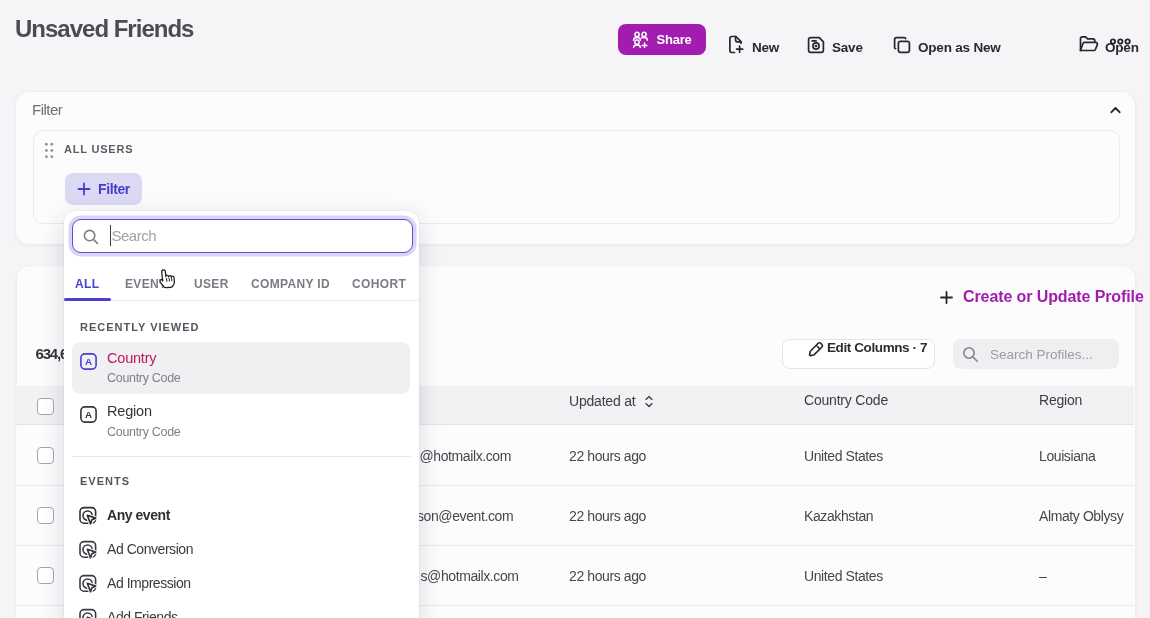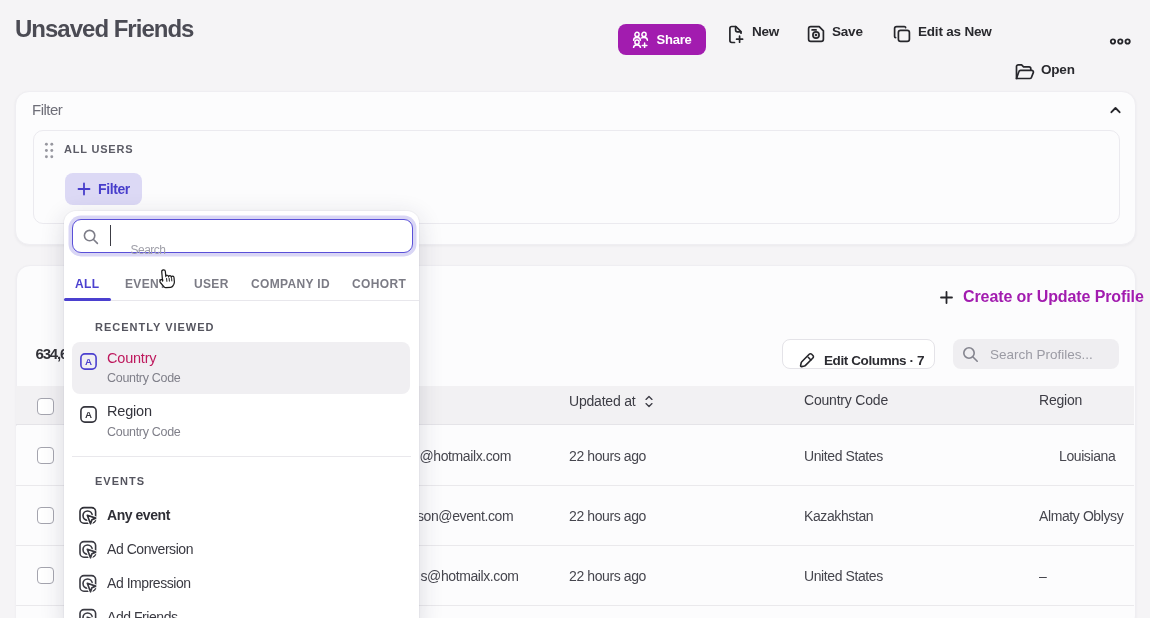--- a/index.html
+++ b/index.html
@@ -3,55 +3,55 @@
 <meta charset="utf-8">
 <style>
 * { margin:0; padding:0; box-sizing:border-box; }
 html,body { width:1150px; height:618px; overflow:hidden; }
 body { background:#f5f4f6; font-family:"Liberation Sans", sans-serif; position:relative; }
 .abs { position:absolute; }
 
 #title { left:15px; top:16.5px; font-size:24px; font-weight:700; color:#4b4b54; letter-spacing:-1px; line-height:1; }
 #share { left:618px; top:24px; width:88px; height:31px; background:#a21caf; border-radius:8px; display:flex; align-items:center; justify-content:center; gap:7px; }
 #share span { color:#fff; font-size:13px; font-weight:700; letter-spacing:-0.2px; }
-.hbtn { top:24px; height:31px; display:flex; align-items:flex-start; gap:6px; }
+.hbtn { top:24px; height:31px; display:flex; align-items:flex-end; gap:6px; }
 .hbtn span { font-size:13.5px; font-weight:700; color:#29292e; letter-spacing:-0.2px; white-space:nowrap; }
 
 #fcard { left:15px; top:91px; width:1121px; height:154px; background:#fcfcfd; border-radius:14px; box-shadow:0 1px 3px rgba(30,30,50,0.05); border:1px solid #efeef2; }
 #flabel { left:32px; top:102px; font-size:15px; color:#6e6e78; letter-spacing:-0.5px; line-height:1; }
 #fchev { left:1109.5px; top:105.5px; }
 #fbox { left:33px; top:130px; width:1087px; height:94px; border:1px solid #ebeaef; border-radius:10px; }
 #dots6 { left:43px; top:141px; }
 #allusers { left:64px; top:144px; font-size:11px; font-weight:700; color:#5c5c66; letter-spacing:0.8px; line-height:1; }
 #fbtn { left:65px; top:173px; width:77px; height:32px; background:#dcd9f5; border-radius:8px; display:flex; align-items:center; justify-content:center; gap:7px; }
 #fbtn span { color:#473dcb; font-size:14px; font-weight:700; letter-spacing:-0.4px; }
 
 #tcard { left:16px; top:265px; width:1120px; height:365px; background:#fcfcfd; border-radius:14px; box-shadow:0 1px 3px rgba(30,30,50,0.05); border:1px solid #efeef2; overflow:hidden; }
 #createbtn { left:940px; top:288px; display:flex; align-items:center; gap:10px; }
 #createbtn span { font-size:16px; font-weight:700; color:#a21caf; letter-spacing:-0.1px; white-space:nowrap; }
 #userscount { left:35.5px; top:345.5px; font-size:15px; font-weight:700; color:#333339; letter-spacing:-1.2px; line-height:1; white-space:nowrap; }
-#editcols { left:782px; top:339px; width:153px; height:30px; background:#fff; border:1px solid #e4e3e8; border-radius:8px; display:flex; align-items:flex-end; gap:9px; padding-left:15px; }
+#editcols { left:782px; top:339px; width:153px; height:30px; background:#fff; border:1px solid #e4e3e8; border-radius:8px; display:flex; align-items:flex-start; gap:3px; padding-left:24px; }
 #editcols span { font-size:13.5px; font-weight:700; color:#2c2c32; letter-spacing:-0.4px; white-space:nowrap; }
 #searchprof { left:953px; top:339px; width:166px; height:30px; background:#efeef1; border-radius:8px; display:flex; align-items:center; gap:11px; padding-left:9px; }
 #searchprof span { font-size:13.5px; color:#9b9ba4; letter-spacing:0px; white-space:nowrap; }
 
 #thead { left:16px; top:386px; width:1118px; height:39px; background:#f2f1f3; border-bottom:1px solid #e5e4e8; }
 .hcell { top:393px; font-size:14px; font-weight:400; color:#3d3d45; letter-spacing:-0.2px; line-height:14px; }
 .row { left:16px; width:1118px; height:60px; border-bottom:1px solid #eae9ec; background:#fcfcfd; }
 .cell { font-size:14px; color:#46464e; letter-spacing:-0.4px; line-height:14px; white-space:nowrap; }
 .cbx { left:37px; width:17px; height:17px; border:1.5px solid #a5a5af; border-radius:4px; background:#fff; }
 
 #dd { left:64px; top:211px; width:355px; height:420px; background:#fff; border-radius:12px; box-shadow:0 6px 24px rgba(40,40,70,0.16), 0 0 0 1px rgba(40,40,70,0.03); z-index:20; }
 #ddsearch { left:72px; top:219px; width:341px; height:34px; border:1.5px solid #5a50d8; border-radius:9px; background:#fff; box-shadow:0 0 0 3.5px #d9d6f5; z-index:21; }
-#ddplaceholder { left:111.5px; top:244px; font-size:12px; letter-spacing:-0.5px; color:#a1a1aa; z-index:21; line-height:1;margin-left:19px; }
+#ddplaceholder { left:111.5px; top:228px; font-size:15px; letter-spacing:-0.5px; color:#a1a1aa; z-index:21; line-height:1; }
 #caret { left:110px; top:225px; width:1.3px; height:21px; background:#3c3c44; z-index:22; }
 .tab { top:277.5px; font-size:12px; font-weight:700; letter-spacing:0.35px; color:#7b7b85; z-index:21; line-height:1; white-space:nowrap; }
 #tabline { left:64px; top:300px; width:355px; height:1px; background:#e8e7ec; z-index:21; }
 #tabactive { left:64px; top:297.5px; width:47px; height:3px; background:#4b40cf; border-radius:2px; z-index:22; }
-.sechead { font-size:11px; font-weight:700; letter-spacing:1.0px; color:#55555f; z-index:21; line-height:1;margin-left:15px; }
+.sechead { font-size:11px; font-weight:700; letter-spacing:1.0px; color:#55555f; z-index:21; line-height:1; }
 #hl { left:72px; top:342px; width:338px; height:52px; background:#f0eff2; border-radius:8px; z-index:21; }
 .ddico { left:80px; z-index:22; }
 .ddtitle { left:107px; font-size:14.5px; letter-spacing:-0.2px; z-index:22; line-height:16px; }
 .ddsub { left:107px; font-size:12.5px; letter-spacing:-0.3px; color:#7f7f89; z-index:22; line-height:13px; }
 #ddline { left:72px; top:456px; width:339px; height:1px; background:#e9e8ec; z-index:21; }
 .evico { left:78px; z-index:22; }
 .evtitle { left:107px; font-size:14px; letter-spacing:-0.45px; color:#3a3a42; z-index:22; line-height:16px; white-space:nowrap; }
 #cursor { left:155.5px; top:266px; z-index:30; }
 </style>
 </head>
@@ -85,23 +85,23 @@
     <circle cx="10" cy="11" r="0.5" fill="#26262b"></circle>
     <path d="M6.1 5.9 h4"></path>
   </svg>
   <span>Save</span>
 </div>
 <div class="abs hbtn" style="left:892px;">
   <svg width="20" height="20" viewBox="0 0 20 20" fill="none" stroke="#26262b" stroke-width="1.7" stroke-linecap="round" stroke-linejoin="round">
     <rect x="6.4" y="6.4" width="11" height="11" rx="2.2"></rect>
     <path d="M13.6 3.6 C13.6 3 13 2.6 12.4 2.6 H4.6 C3.5 2.6 2.6 3.5 2.6 4.6 V12.4 C2.6 13 3 13.6 3.6 13.6"></path>
   </svg>
-  <span>Edit as New</span>
-</div>
-<div class="abs hbtn" style="left:1014px;margin-top:38px;">
+  <span>Open as New</span>
+</div>
+<div class="abs hbtn" style="left:1078px;">
   <svg width="21" height="21" viewBox="0 0 21 21" fill="none" stroke="#26262b" stroke-width="1.7" stroke-linecap="round" stroke-linejoin="round">
     <path d="M2.5 16.5 V4.5 C2.5 3.5 3.3 2.8 4.3 2.8 H7.6 L9.6 4.9 H15 C16 4.9 16.8 5.7 16.8 6.7 V8"></path>
     <path d="M2.5 16.5 L4.9 9.5 C5.1 8.8 5.8 8.3 6.6 8.3 H17.6 C18.8 8.3 19.7 9.5 19.3 10.6 L17.5 15.3 C17.2 16 16.5 16.5 15.7 16.5 Z"></path>
   </svg>
   <span>Open</span>
 </div>
 <svg class="abs" style="left:1109px; top:36.5px;" width="23" height="9" viewBox="0 0 22 8" fill="#fff" stroke="#26262b" stroke-width="1.8">
   <circle cx="3.8" cy="4" r="2.05"></circle>
     <circle cx="10.8" cy="4" r="2.05"></circle>
     <circle cx="17.8" cy="4" r="2.05"></circle>
@@ -167,21 +167,21 @@
 <div class="abs row" style="top:545.5px;"></div>
 <div class="abs row" style="top:605.5px; border-bottom:none; height:25px;"></div>
 
 <div class="abs cbx" style="top:447px;"></div>
 <div class="abs cbx" style="top:507px;"></div>
 <div class="abs cbx" style="top:567px;"></div>
 
 <div class="abs cell" style="left:419.5px; top:448.5px;text-align:right;">@hotmailx.com</div>
 <div class="abs cell" style="left:569px; top:448.5px;">22 hours ago</div>
 <div class="abs cell" style="left:804px; top:448.5px;">United States</div>
-<div class="abs cell" style="left:1039px; top:448.5px;margin-left:20px;">Louisiana</div>
+<div class="abs cell" style="left:1039px; top:448.5px;">Louisiana</div>
 
 <div class="abs cell" style="left:417px; top:508.5px;">son@event.com</div>
 <div class="abs cell" style="left:569px; top:508.5px;">22 hours ago</div>
 <div class="abs cell" style="left:804px; top:508.5px;">Kazakhstan</div>
 <div class="abs cell" style="left:1039px; top:508.5px;">Almaty Oblysy</div>
 
 <div class="abs cell" style="left:420.5px; top:568.5px;">s@hotmailx.com</div>
 <div class="abs cell" style="left:569px; top:568.5px;">22 hours ago</div>
 <div class="abs cell" style="left:804px; top:568.5px;">United States</div>
 <div class="abs cell" style="left:1039px; top:568.5px;">–</div>

